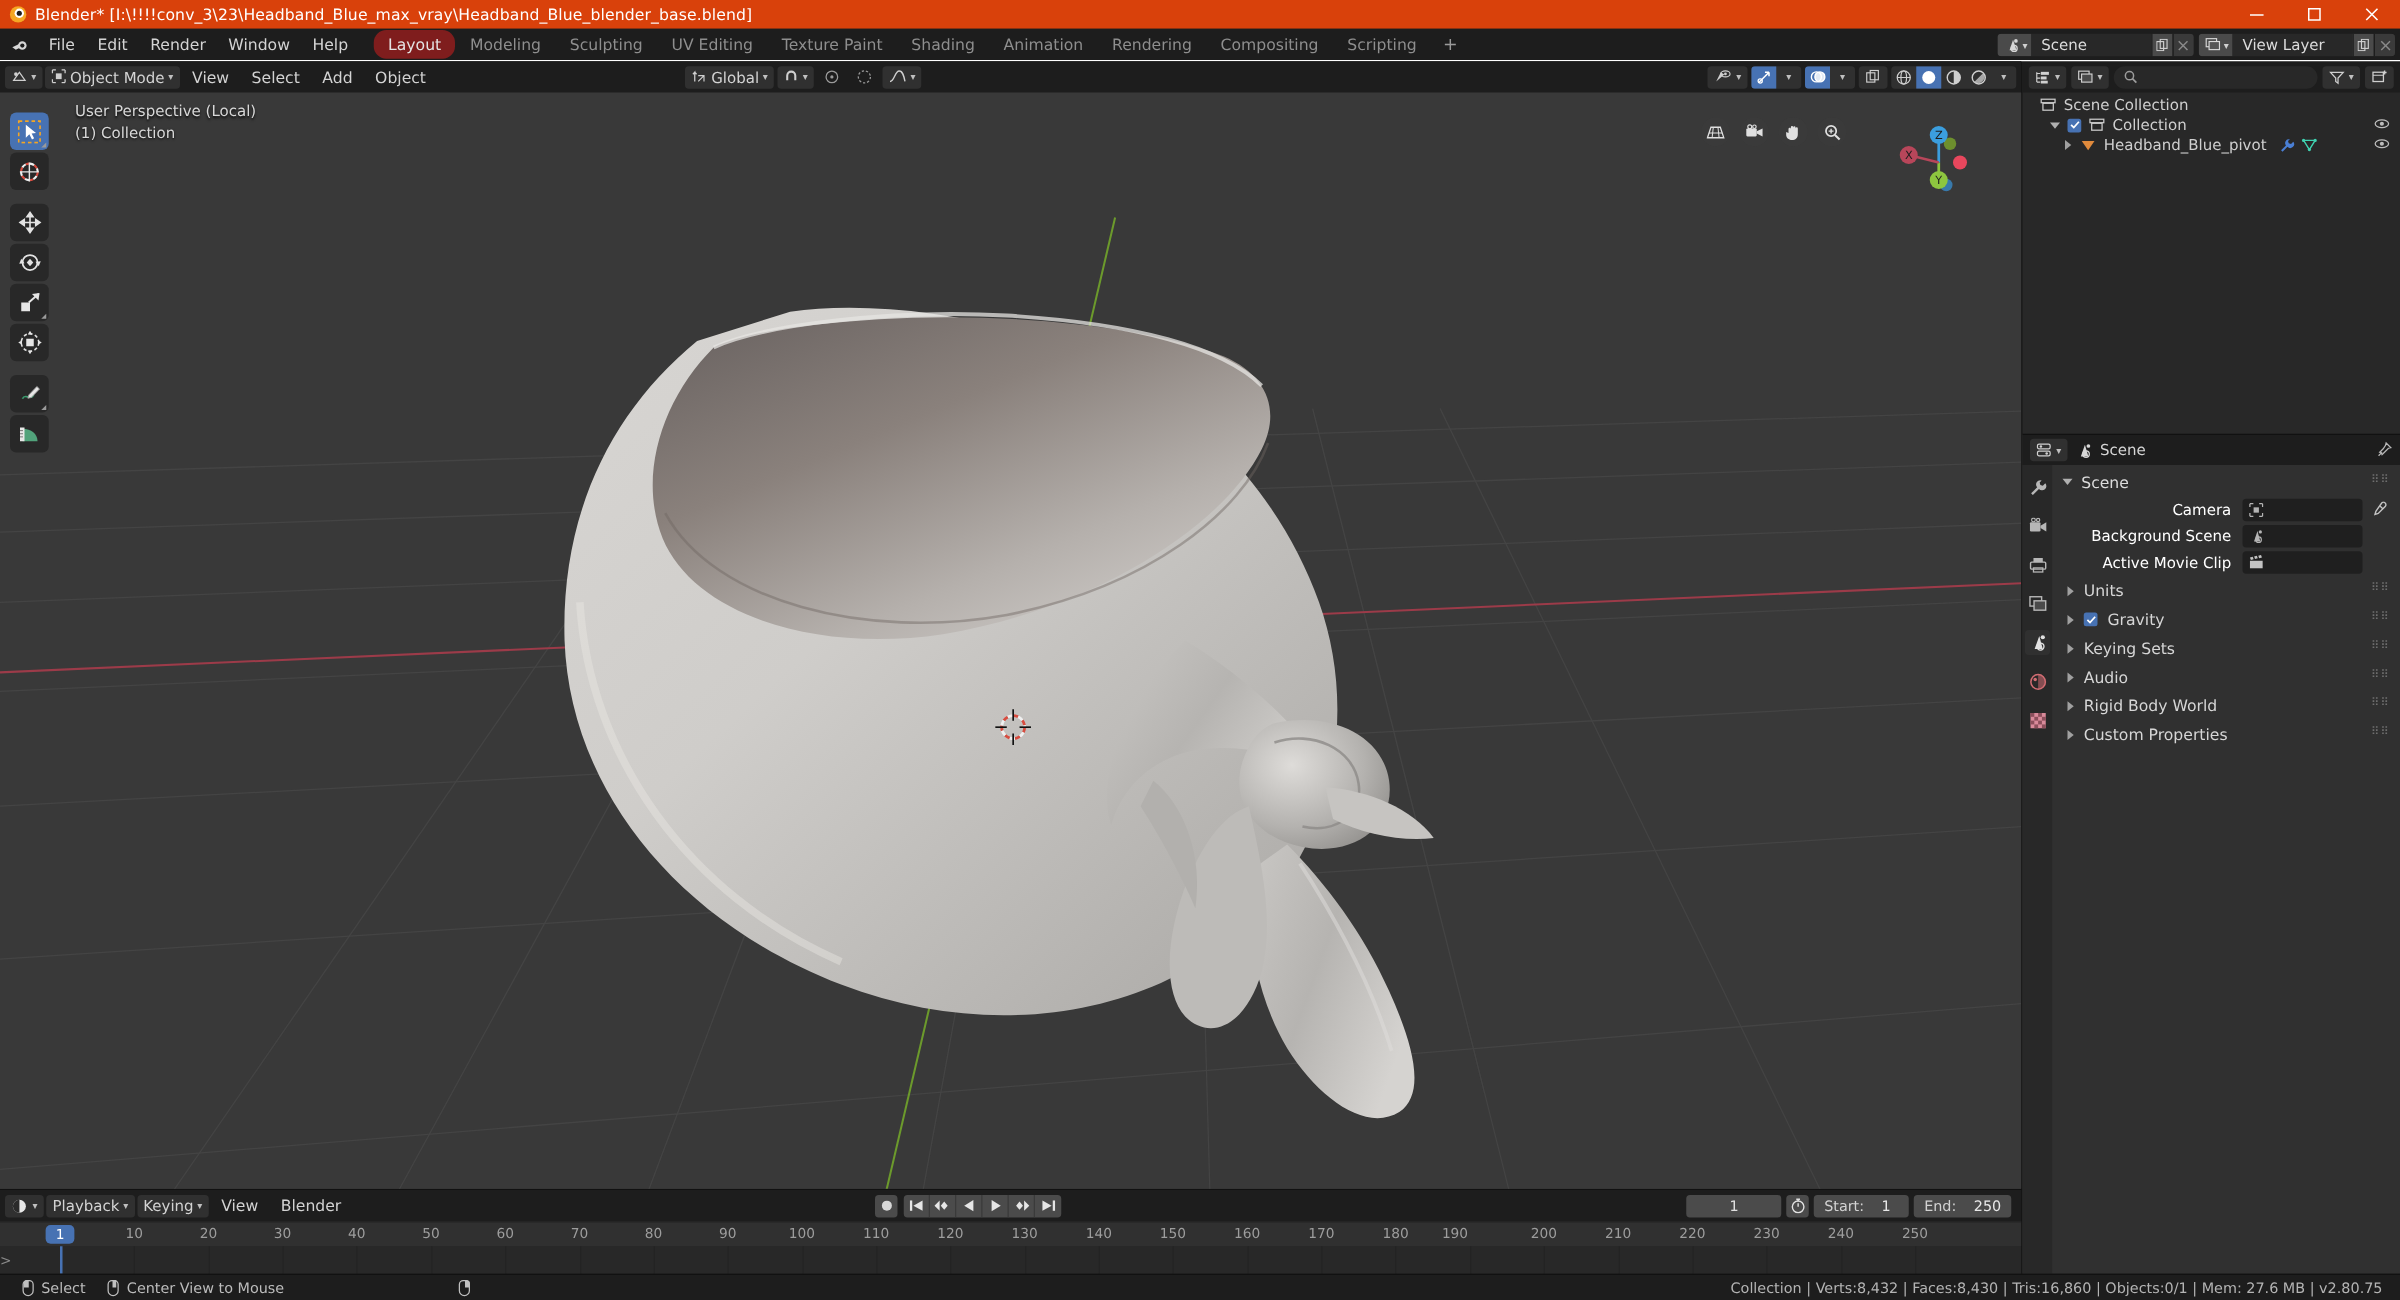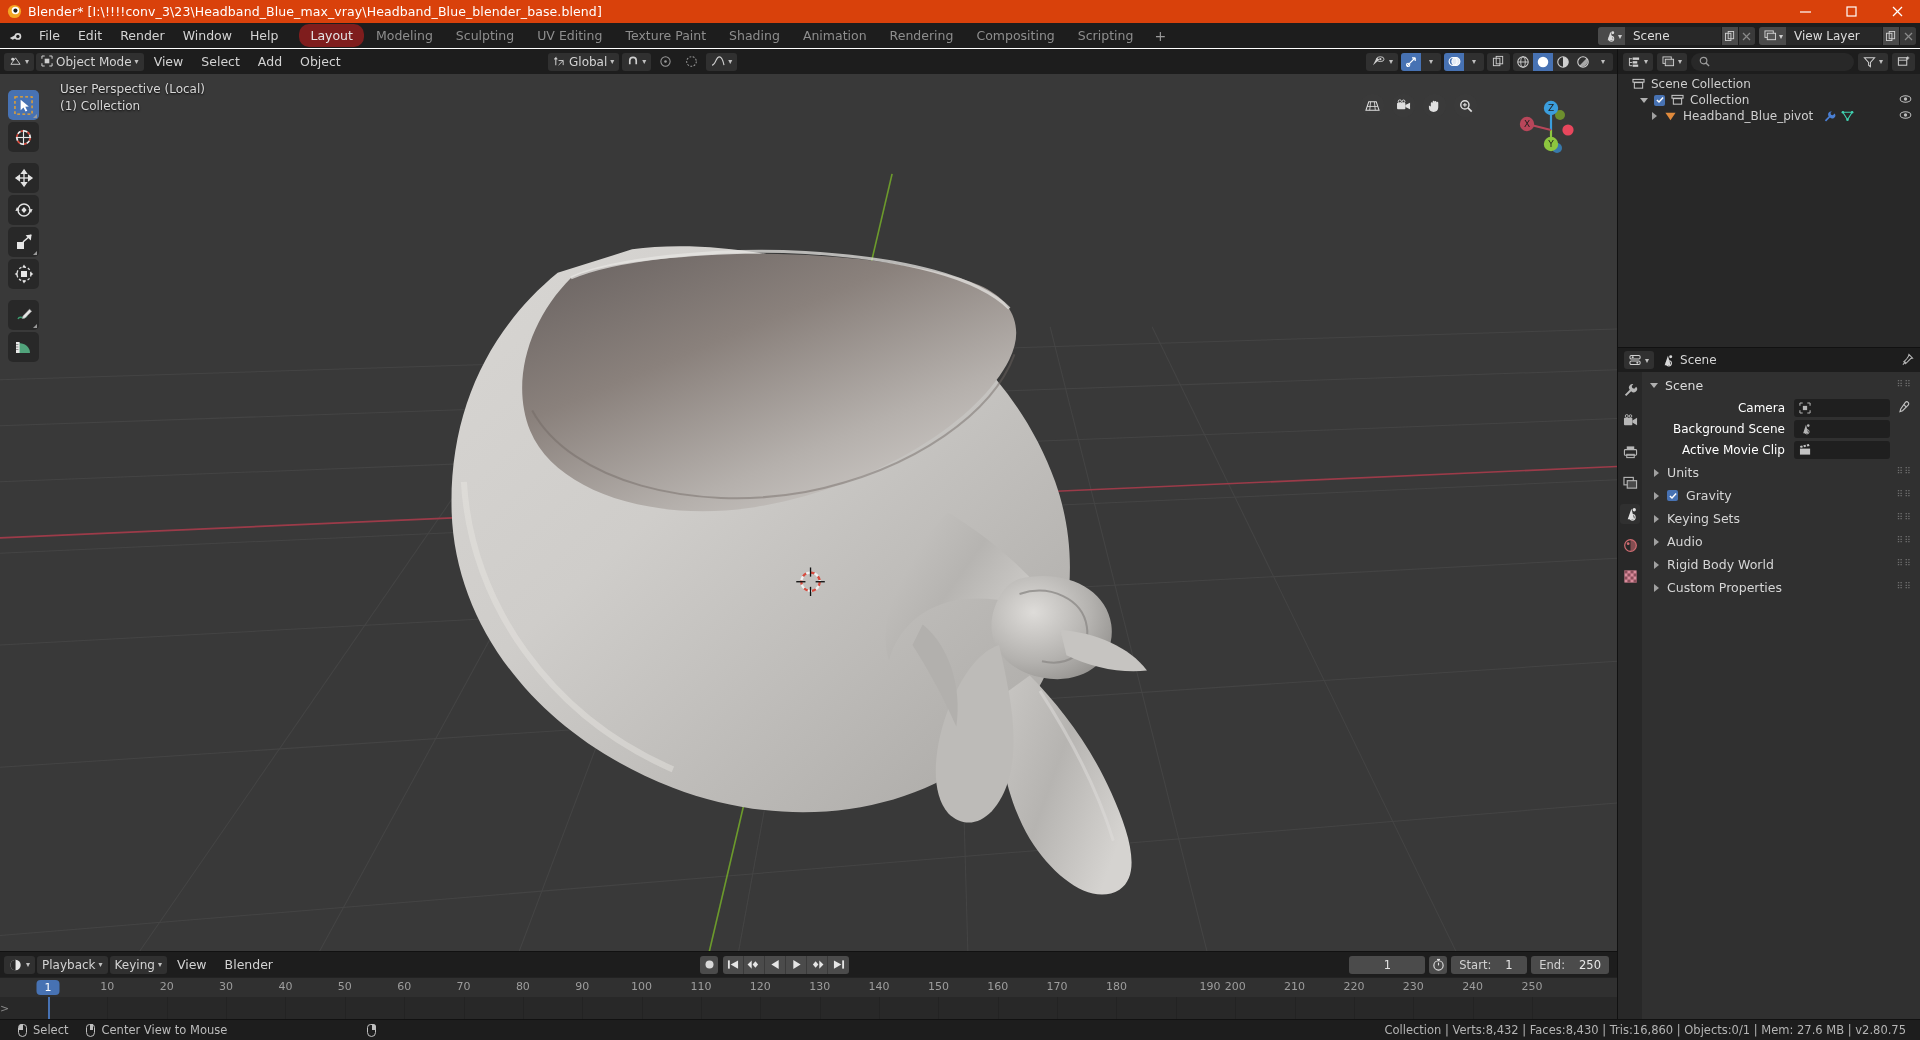--- a/index.html
+++ b/index.html
@@ -785,21 +785,21 @@
             <div class="tick" style="left: 582.24px;">90</div>
             <div class="tick" style="left: 641.6px;">100</div>
             <div class="tick" style="left: 700.96px;">110</div>
             <div class="tick" style="left: 760.32px;">120</div>
             <div class="tick" style="left: 819.68px;">130</div>
             <div class="tick" style="left: 879.04px;">140</div>
             <div class="tick" style="left: 938.4px;">150</div>
             <div class="tick" style="left: 997.76px;">160</div>
             <div class="tick" style="left: 1057.12px;">170</div>
             <div class="tick" style="left: 1116.48px;">180</div>
-            <div class="tick" style="left: 1210px;">190</div>
+            <div class="tick" style="left: 1164px;">190</div>
             <div class="tick" style="left: 1235.2px;">200</div>
             <div class="tick" style="left: 1294.56px;">210</div>
             <div class="tick" style="left: 1353.92px;">220</div>
             <div class="tick" style="left: 1413.28px;">230</div>
             <div class="tick" style="left: 1472.64px; text-align: right;">240</div>
             <div class="tick" style="left: 1532px;">250</div>
           </div>
         <div class="tl-body" id="tl-body">
           <div class="tl-lefthandle">&gt;</div>
         <div class="vgrid" style="left: 48px;"></div>

